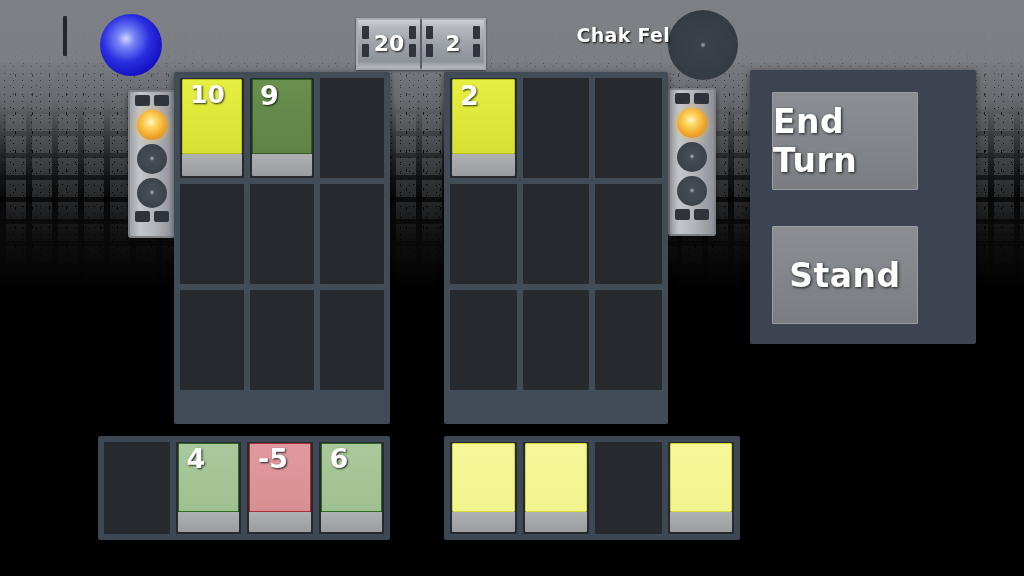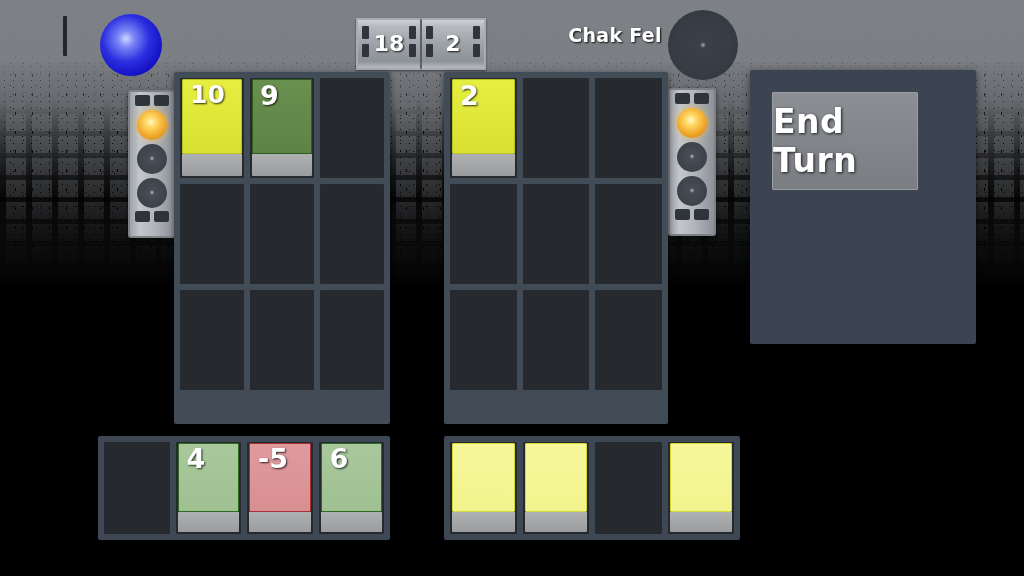--- a/index.html
+++ b/index.html
@@ -76,21 +76,21 @@
     border:2px solid #a9adb3;box-sizing:border-box;display:flex;align-items:center;justify-content:center;}
   .score-panel.left{border-right:1px solid #5c6066;}
   .score-panel.right{border-left:1px solid #5c6066;}
   .score-panel::before,.score-panel::after{content:"";position:absolute;width:7px;height:13px;background:#31353b;border-radius:1px;}
   .score-panel::before{left:4px;top:6px;box-shadow:0 18px 0 0 #31353b;}
   .score-panel::after{right:4px;top:6px;box-shadow:0 18px 0 0 #31353b;}
   .score-val{font-size:22px;font-weight:bold;color:#fff;text-shadow:1px 1px 2px rgba(0,0,0,.85);
     font-family:"DejaVu Sans",sans-serif;line-height:1;position:relative;z-index:2;}
   .score-divider{position:absolute;left:63px;top:16px;width:4px;height:40px;background:#23262b;border-radius:1px;z-index:3;}
 
-  .player-name{position:absolute;left:560px;top:24px;width:110px;text-align:center;
+  .player-name{position:absolute;left:560px;top:24px;width:110px;text-align:right;
     font-size:19px;font-weight:bold;color:#fff;letter-spacing:.3px;
     text-shadow:1px 1px 2px rgba(0,0,0,.9);}
 
   
   .tower{position:absolute;width:48px;height:148px;border-radius:3px;
     background:linear-gradient(to right,#9ea2a8 0%,#c3c7cc 22%,#b2b6bb 55%,#8e9298 100%);
     border:2px solid #7d8186;box-sizing:border-box;
     box-shadow:0 2px 5px rgba(0,0,0,.55);
     display:flex;flex-direction:column;align-items:center;}
   .tower-l{left:128px;top:90px;}
@@ -157,21 +157,21 @@
   <div class="bg-base"></div>
   <div class="bg-noise"></div>
   <div class="bg-blocks"></div>
   <div class="bg-topbar"></div>
 
   <div class="orb orb-blue"></div>
   <div class="orb orb-dark"></div>
 
   <div class="scoreboard">
     <div class="score-panel left">
-      <div class="score-val">18</div>
+      <div class="score-val">20</div>
     </div>
     <div class="score-panel right">
       <div class="score-val">2</div>
     </div>
   </div>
   <div class="score-divider"></div>
 
   <div class="player-name">Chak Fel</div>
 
   <div class="tower tower-l">
@@ -302,15 +302,18 @@
             <div class="card-base"></div>
           </div>
         </div>
       </div>
   </div>
 
   <div class="btn-panel">
     <div class="gbtn btn-end">
       <span>End Turn</span>
     </div>
+    <div class="gbtn btn-stand">
+      <span>Stand</span>
+    </div>
   </div>
 
 </div>
 
 </body></html>

